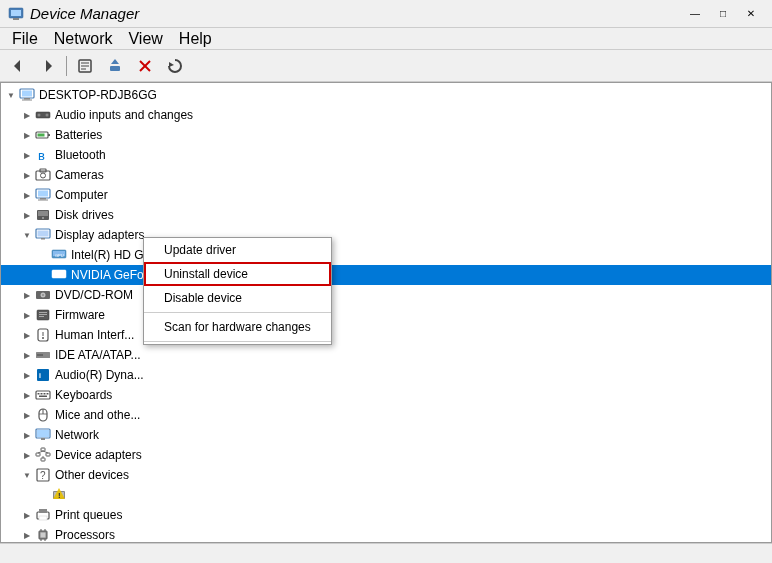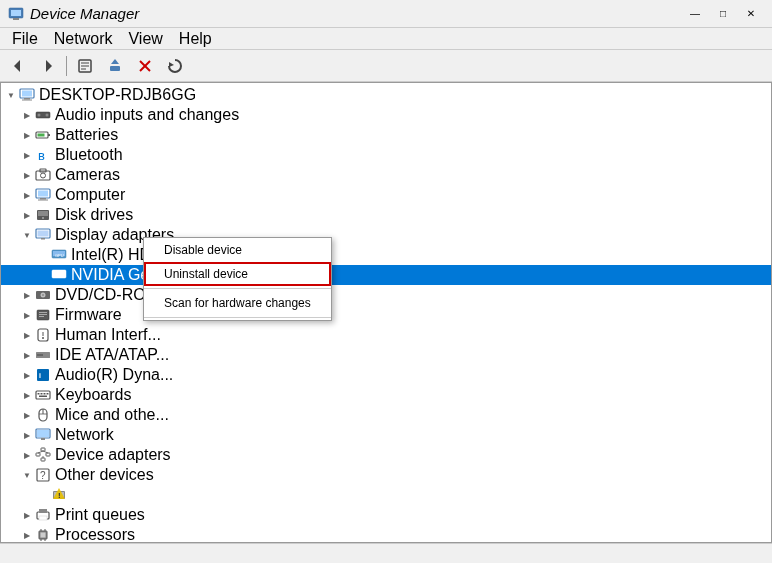--- a/index.html
+++ b/index.html
@@ -140,21 +140,21 @@
     .item-icon {
       width: 16px;
       height: 16px;
       margin-right: 4px;
       flex-shrink: 0;
       display: flex;
       align-items: center;
       justify-content: center;
     }
     .item-label {
-      font-size: 16px;
+      font-size: 12px;
     }
 
     
     .tree-view::-webkit-scrollbar { width: 14px; }
     .tree-view::-webkit-scrollbar-track { background: #f0f0f0; }
     .tree-view::-webkit-scrollbar-thumb { background: #c0c0c0; border: 2px solid #f0f0f0; }
 
     
     .status-bar {
       height: 20px;
@@ -550,22 +550,23 @@
             <line x1="10" y1="2" x2="10" y2="4" stroke="#555" stroke-width="1"></line>
             <line x1="6" y1="12" x2="6" y2="14" stroke="#555" stroke-width="1"></line>
             <line x1="10" y1="12" x2="10" y2="14" stroke="#555" stroke-width="1"></line>
           </svg>
         </span>
         <span class="item-label">Processors</span>
       </div>
     </div>
 
   <div class="context-menu" id="contextMenu">
+  <div class="context-menu-item">Update driver</div>
+      <div class="context-menu-item highlighted">Uninstall device</div>
       <div class="context-menu-item">Disable device</div>
-      <div class="context-menu-item highlighted">Uninstall device</div>
       <div class="context-menu-separator"></div>
       <div class="context-menu-item">Scan for hardware changes</div>
       <div class="context-menu-separator"></div>
     </div>
 </div>
 
 <div class="status-bar">
   <span></span>
 </div>
 

